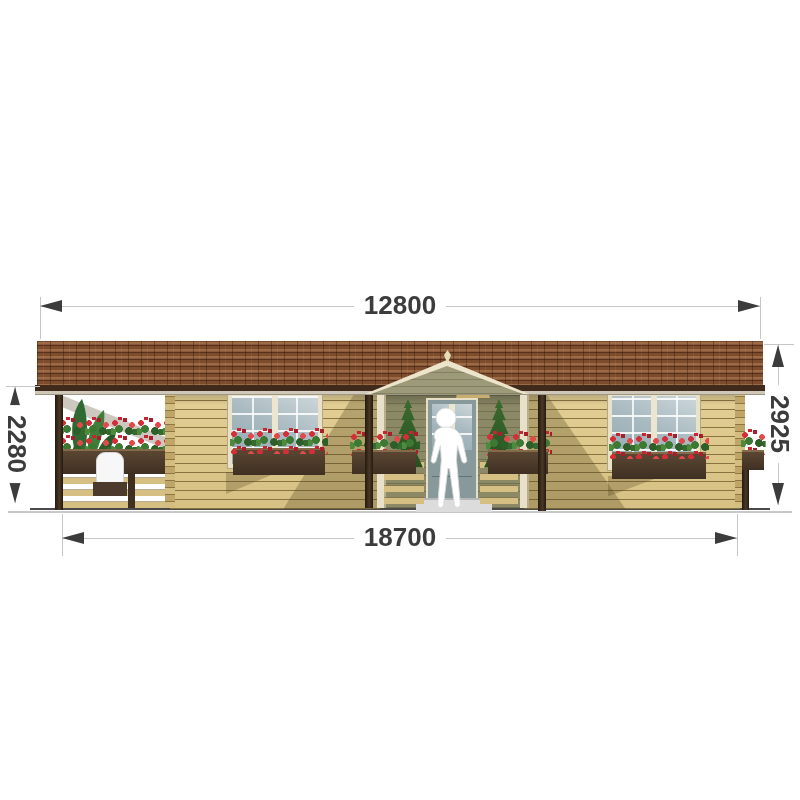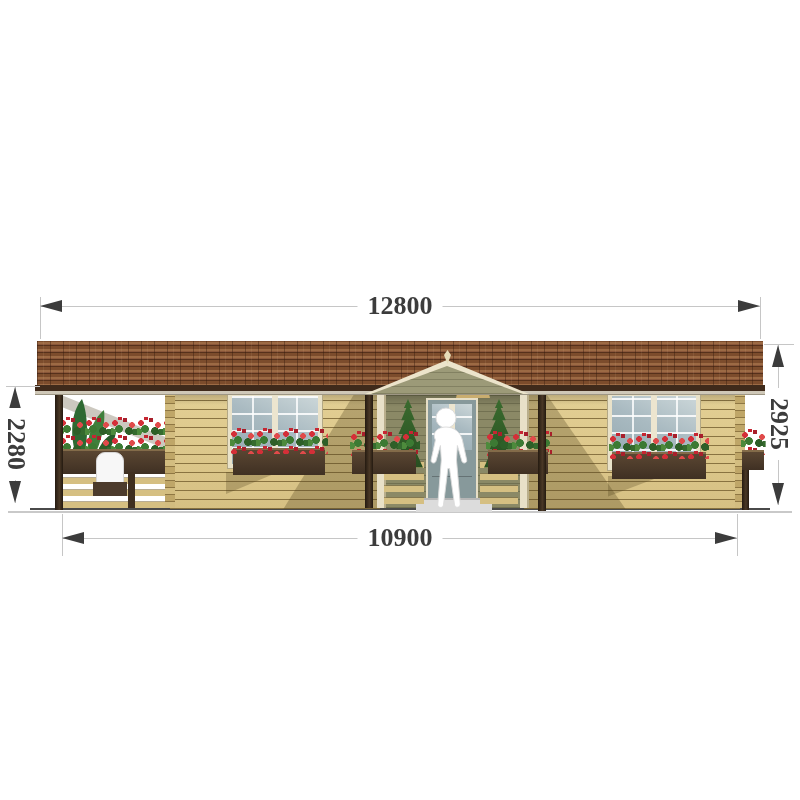--- a/index.html
+++ b/index.html
@@ -1,17 +1,17 @@
 <!DOCTYPE html>
 <html><head>
 <meta charset="utf-8">
 <style>
   html,body{margin:0;padding:0;background:#fff;}
   .canvas{position:relative;width:800px;height:800px;background:#ffffff;overflow:hidden;
-          font-family:Liberation Serif, serif;}
+          font-family:Liberation Sans, sans-serif;}
   .abs{position:absolute;}
 
   
   .roof-tex{
     background-color:#7e4e2f;
     background-image:
       repeating-linear-gradient(90deg, rgba(50,25,12,.40) 0 1px, rgba(0,0,0,0) 1px 13px),
       repeating-linear-gradient(90deg, rgba(0,0,0,0) 0 6px, rgba(255,220,180,.08) 6px 7px, rgba(0,0,0,0) 7px 26px),
       repeating-linear-gradient(0deg, #9c6a44 0 2px, #7c4c2c 2px 5px, #56311b 5px 6px, #8a573a 6px 7px);
   }
@@ -178,21 +178,21 @@
     <div class="abs arr arr-right" style="left:738px;top:300px;"></div>
     <div class="abs dim-label" style="left:400px;top:306px;">12800</div>
   </div>
 
   <div>
     <div class="abs dim-line" style="left:62px;top:514px;width:1px;height:42px;"></div>
     <div class="abs dim-line" style="left:737px;top:514px;width:1px;height:42px;"></div>
     <div class="abs dim-line" style="left:62px;top:538px;width:675px;height:1px;"></div>
     <div class="abs arr arr-left" style="left:62px;top:532px;"></div>
     <div class="abs arr arr-right" style="left:715px;top:532px;"></div>
-    <div class="abs dim-label" style="left:400px;top:538px;">10900</div>
+    <div class="abs dim-label" style="left:400px;top:538px;">18700</div>
   </div>
 
   <div>
     <div class="abs dim-line" style="left:6px;top:386px;width:34px;height:1px;"></div>
     <div class="abs dim-line" style="left:15px;top:387px;width:1px;height:116px;"></div>
     <div class="abs arr arr-up" style="left:9px;top:387px;"></div>
     <div class="abs arr arr-down" style="left:9px;top:481px;"></div>
     <div class="abs dim-label vert" style="left:16px;top:444px;">2280</div>
   </div>
 

